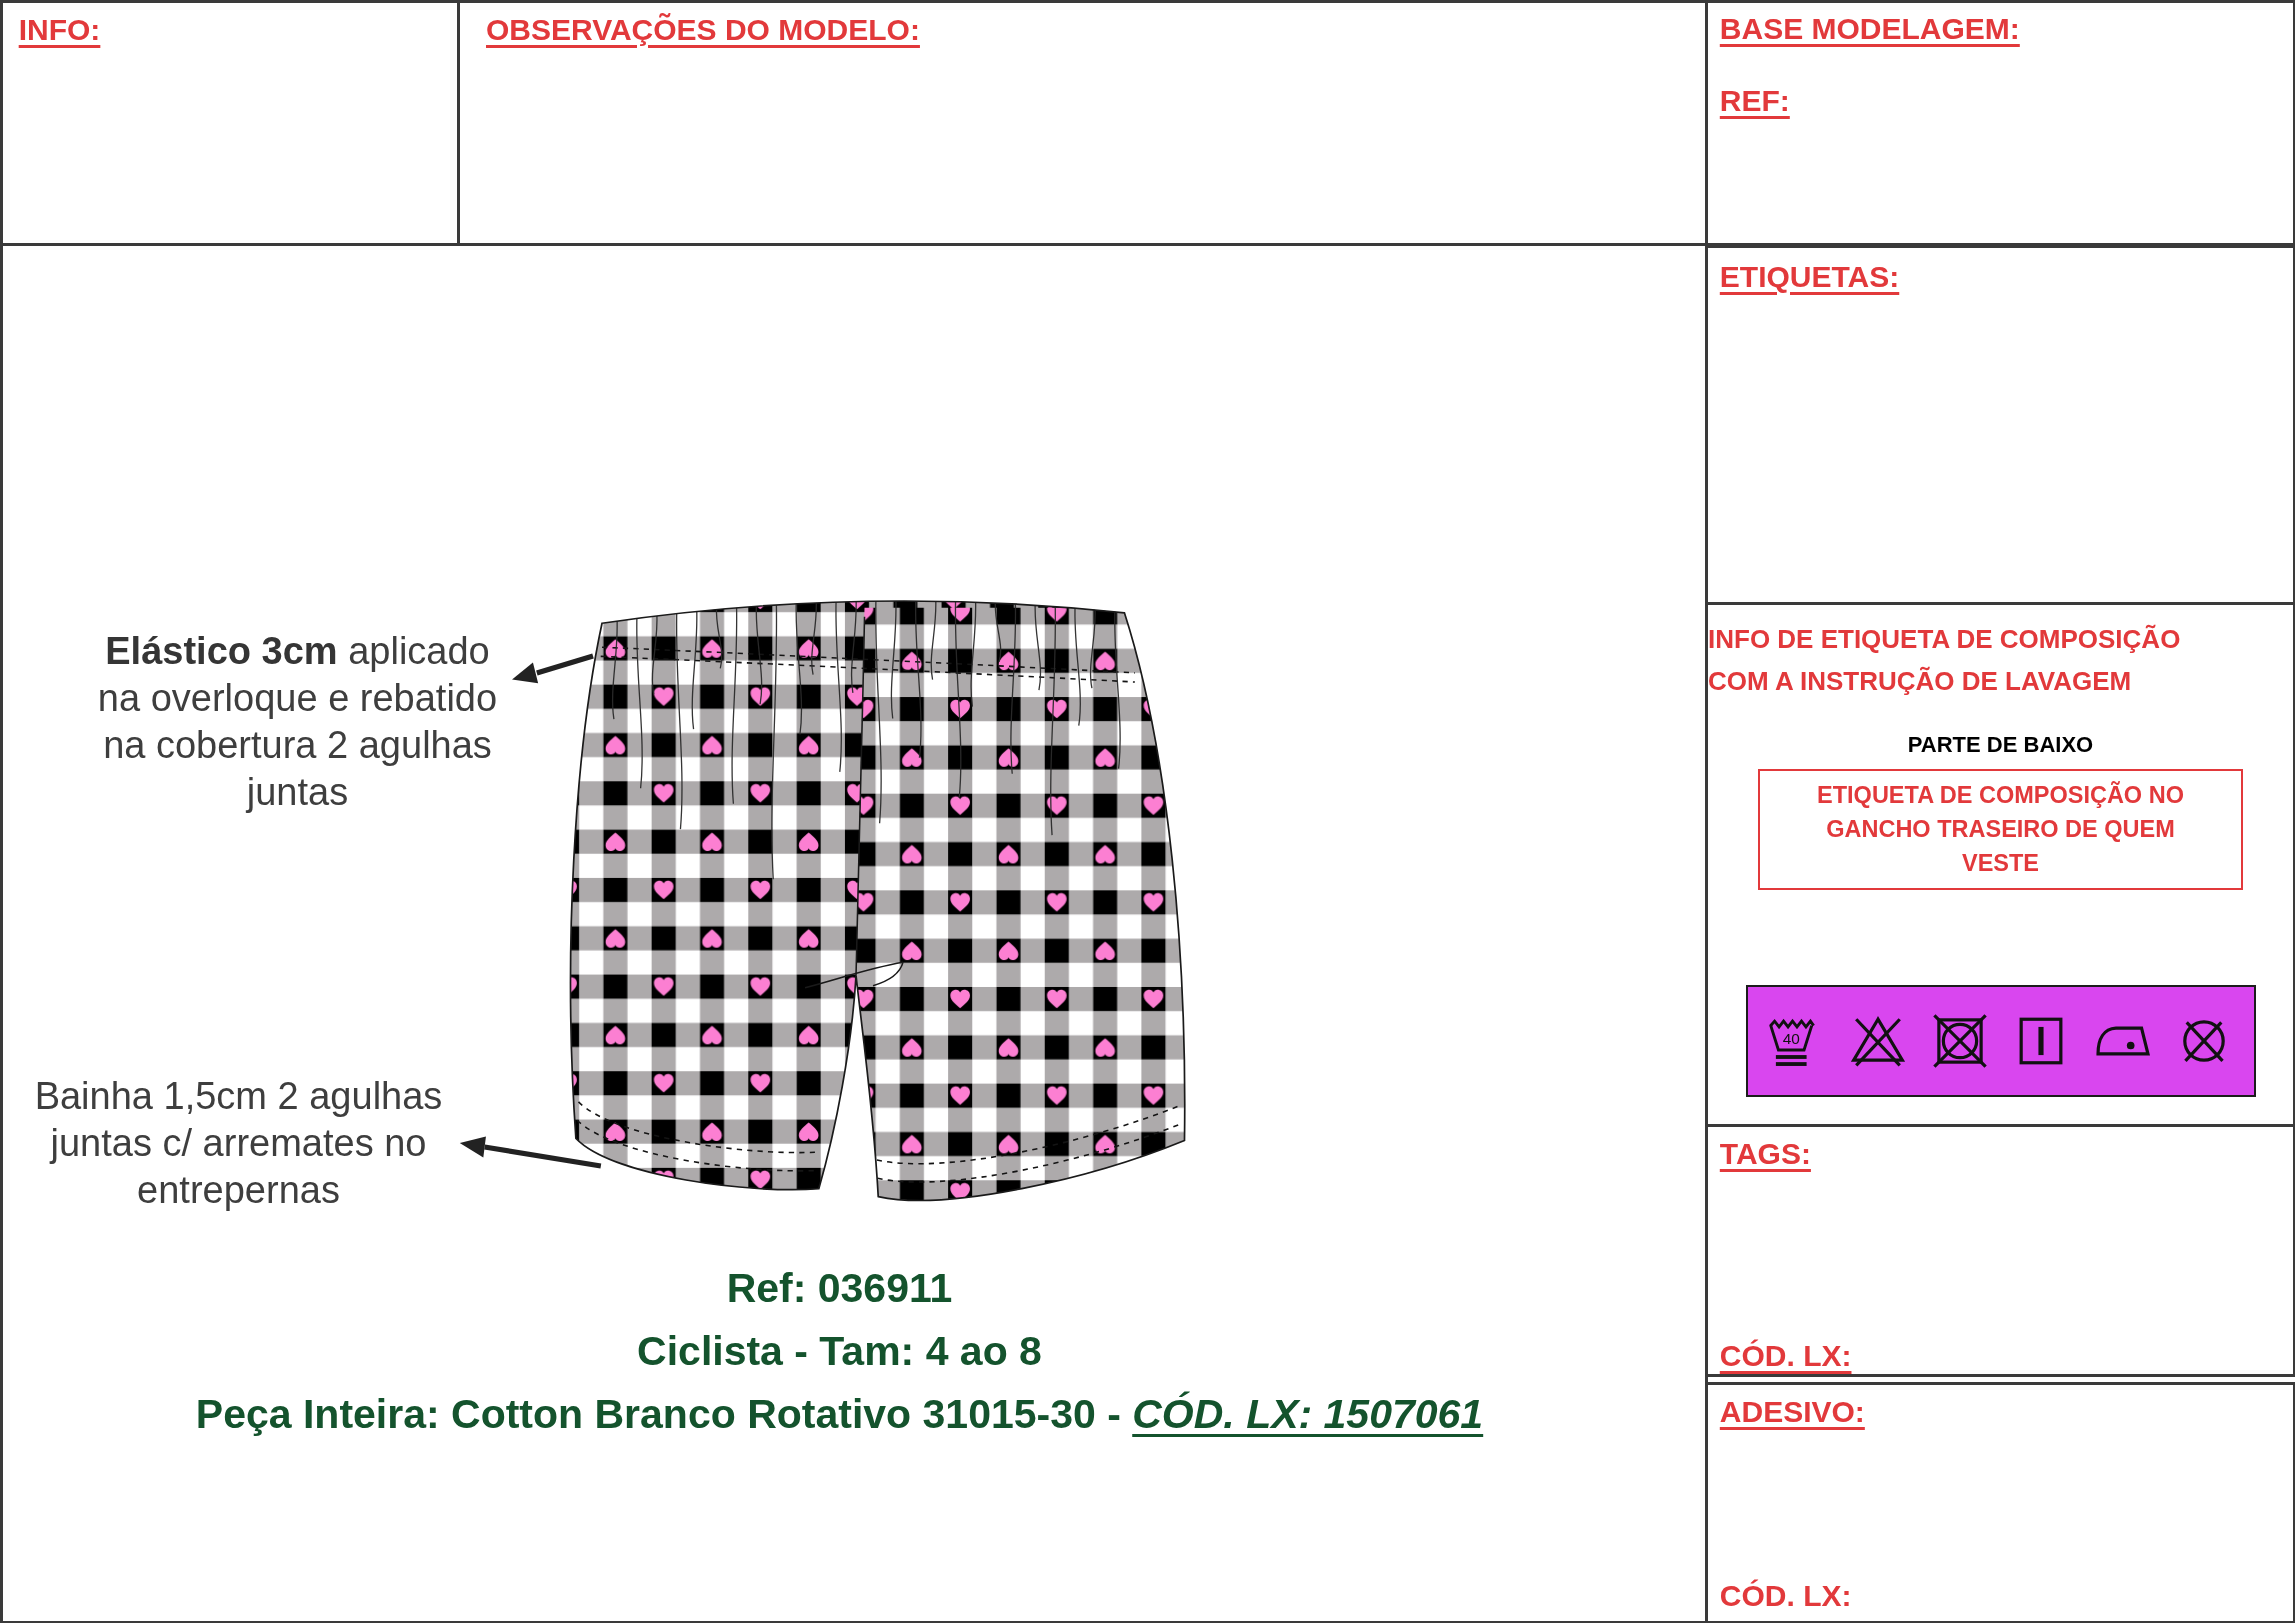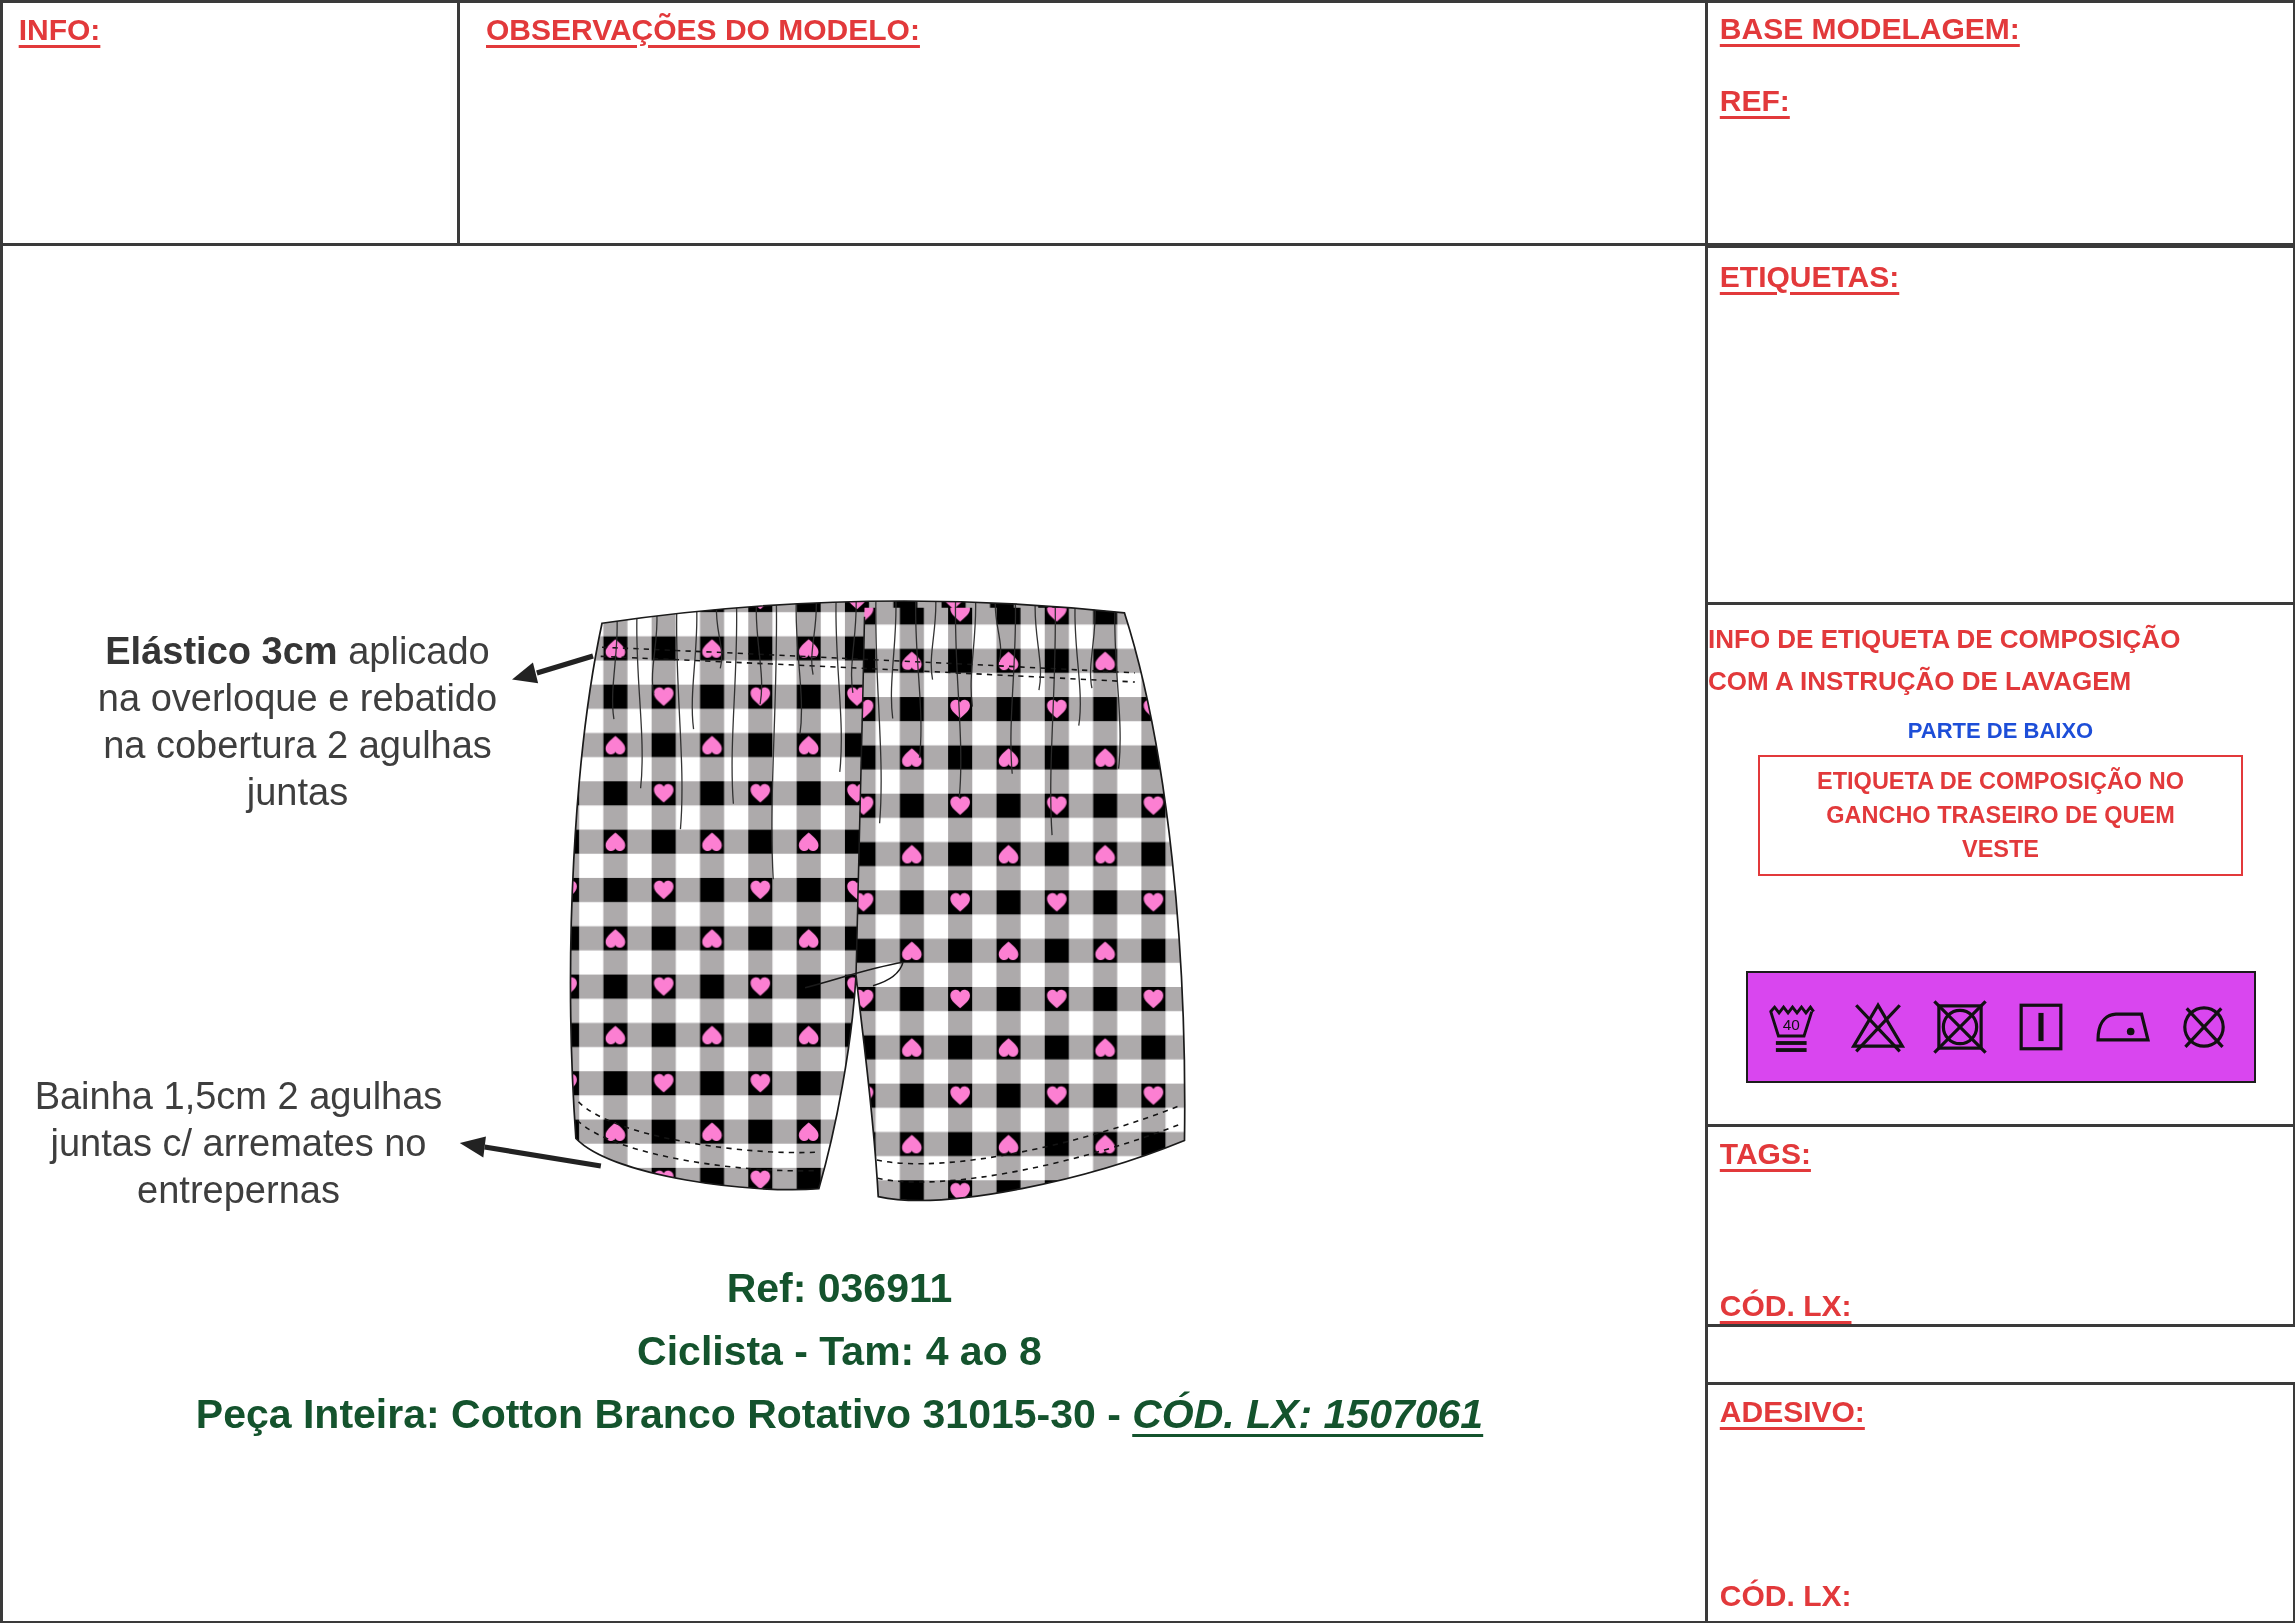--- a/index.html
+++ b/index.html
@@ -13,21 +13,21 @@
     text-decoration:underline;text-decoration-thickness:2.6px;text-underline-offset:4.6px;
   }
   .pad{padding:9.1px 13px;}
   
   .info-title{
     display:block;text-align:left;color:#e2393b;font-weight:bold;font-size:26px;line-height:42px;
     text-decoration-thickness:2px;text-underline-offset:3.9px;
     white-space:pre-line;margin-top:13px;
   }
   .info-sub{
-    display:block;text-align:center;color:#1d4ed8;font-weight:bold;font-size:22px;line-height:26px;margin-top:16px;
+    display:block;text-align:center;color:#000000;font-weight:bold;font-size:22px;line-height:26px;margin-top:30px;
   }
   .info-note{
     box-sizing:border-box;width:485px;margin:10.5px auto 0 auto;border:2px solid #e2393b;
     color:#e2393b;font-weight:bold;font-size:23.5px;line-height:34px;text-align:center;
     white-space:pre-line;padding:7.8px 6.5px;
   }
   .care-box{
     box-sizing:border-box;width:510px;height:112px;margin:95px auto 0 auto;border:2.6px solid #1c1c1c;
     display:flex;align-items:center;justify-content:space-evenly;background:#d946ef;
   }
@@ -117,21 +117,21 @@
       </svg>
 
       <svg width="64" height="64" viewBox="0 0 100 100" fill="none" stroke="#111111" stroke-width="5">
         <circle cx="50" cy="50" r="30"></circle>
         <line x1="23" y1="21" x2="79" y2="81"></line>
         <line x1="77" y1="21" x2="21" y2="81"></line>
       </svg>
     </div>
   </div>
 
-  <div class="box" style="left:1705px;top:1124px;width:591px;height:203px;">
+  <div class="box" style="left:1705px;top:1124px;width:591px;height:253px;">
     <span class="hdr" style="margin:9.1px 0 0 11.8px;">TAGS:</span>
     <span class="hdr cod-bottom">CÓD. LX:</span>
   </div>
 
   <div class="box" style="left:1705px;top:1382px;width:591px;height:242px;">
     <span class="hdr" style="margin:9.1px 0 0 11.8px;">ADESIVO:</span>
     <span class="hdr cod-bottom2">CÓD. LX:</span>
   </div>
 
   <svg class="shorts" width="653" height="653" viewBox="0 0 1000 1000">

